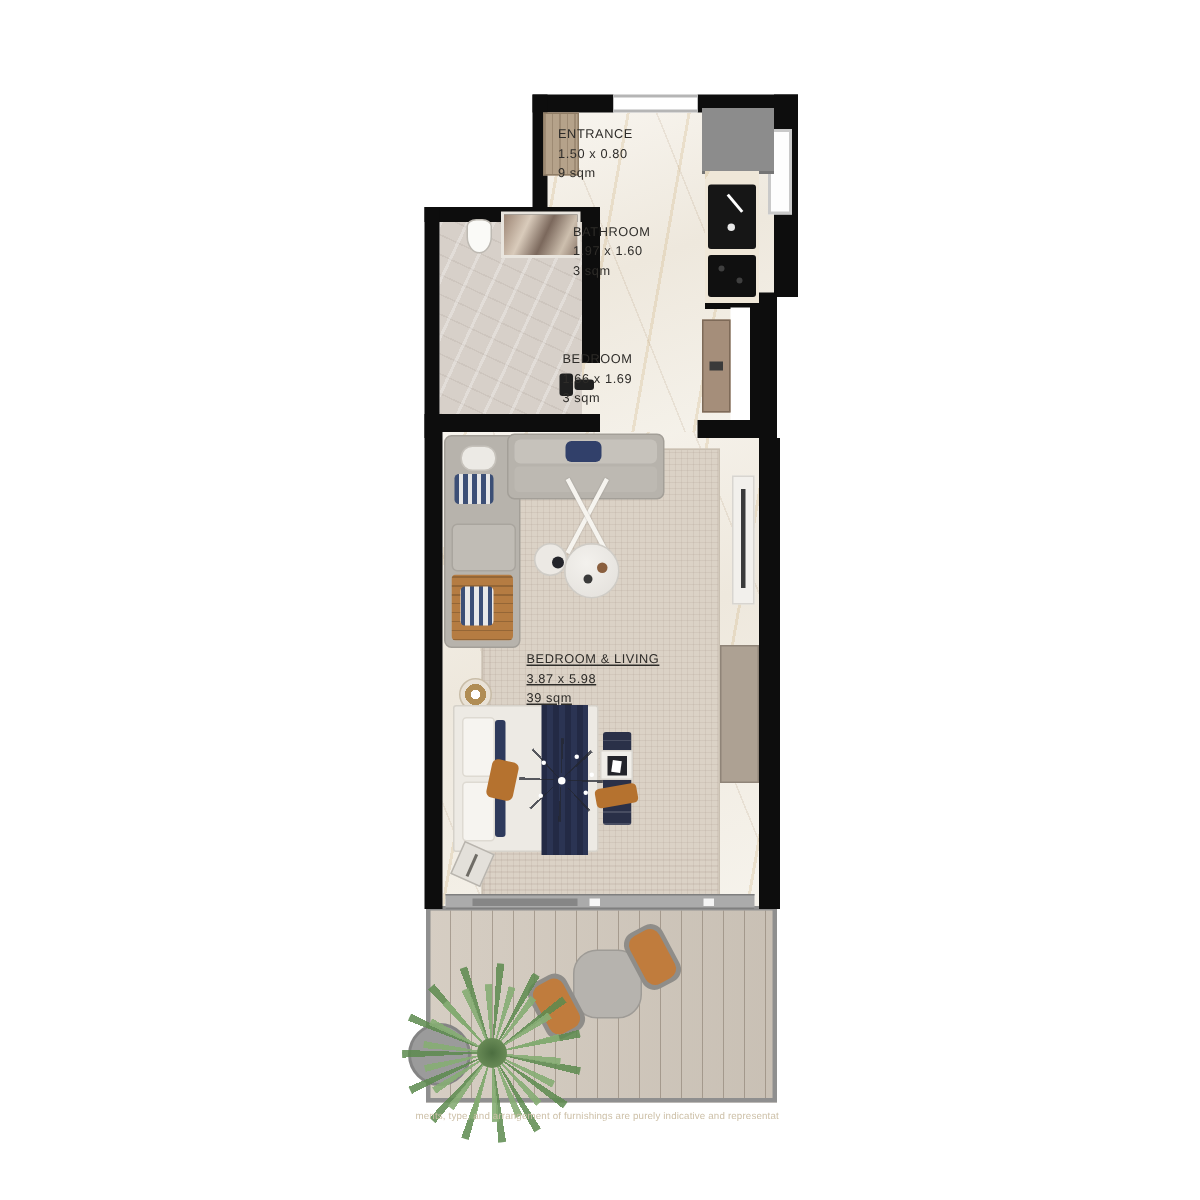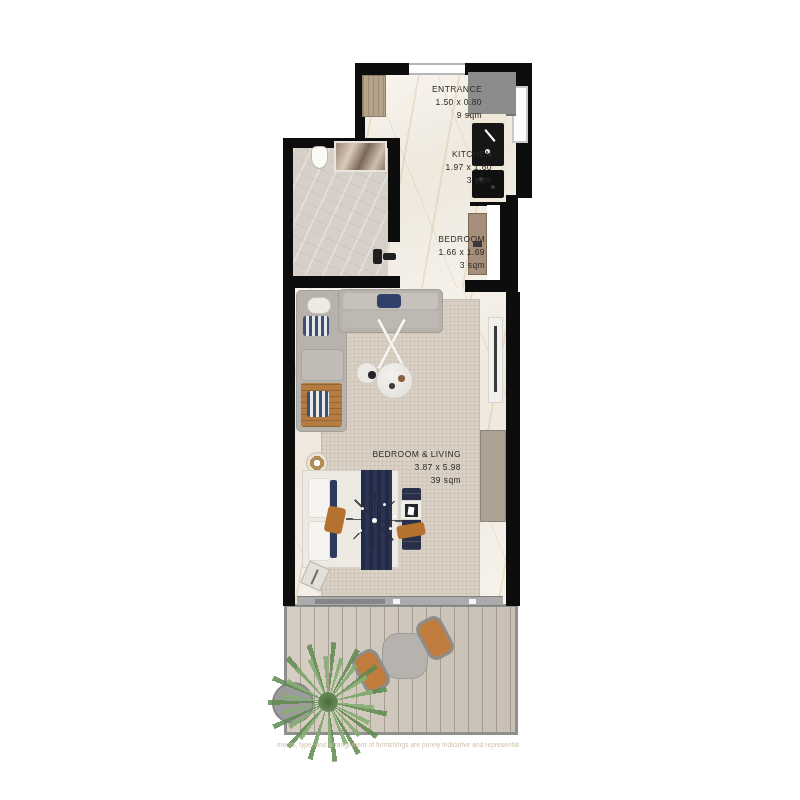--- a/index.html
+++ b/index.html
@@ -35,21 +35,21 @@
   .deck{
     position:absolute;
     background-color:#d1c8bc;
     background-image:
       repeating-linear-gradient(90deg, rgba(0,0,0,0) 0 13px, rgba(125,112,98,.5) 13px 14px),
       linear-gradient(90deg, rgba(255,255,255,.10), rgba(0,0,0,.04));
     border:3px solid #8f8f8f;
     box-sizing:border-box;
   }
   .room-label{
-    position:absolute;width:110px;text-align:right;
+    position:absolute;width:110px;text-align:left;
     font-size:8.5px;line-height:13px;color:#2e2c29;letter-spacing:.4px;
   }
   .gray-sofa{background:#b7b3ac;border:1px solid #a39f98;border-radius:5px;}
   .stripe-pillow{background:repeating-linear-gradient(90deg,#3c4f76 0 3px,#e8e8e8 3px 6px);border-radius:3px;}
   .disclaimer{
     position:absolute;font-size:6.5px;color:#cdc0a8;letter-spacing:.1px;
     white-space:nowrap;overflow:hidden;
   }
 </style>
 </head>
@@ -171,30 +171,30 @@
   <div class="abs" style="left:268px;top:642px;width:120px;height:120px;border-radius:50%;background:repeating-conic-gradient(from 3deg, rgba(92,138,78,.85) 0deg 5deg, rgba(0,0,0,0) 5deg 24deg);"></div>
   <div class="abs" style="left:282px;top:656px;width:92px;height:92px;border-radius:50%;background:repeating-conic-gradient(from 14deg, rgba(134,173,116,.9) 0deg 6deg, rgba(0,0,0,0) 6deg 20deg);"></div>
   <div class="abs" style="left:318px;top:692px;width:20px;height:20px;border-radius:50%;background:radial-gradient(#4c6e40,#74965f);"></div>
 
   <div class="room-label" style="left:372px;top:83px;">
     <div>ENTRANCE</div>
     <div>1.50 x 0.80</div>
     <div>9 sqm</div>
   </div>
   <div class="room-label" style="left:382px;top:148px;">
-    <div>KITCHEN</div>
+    <div>BATHROOM</div>
     <div>1.97 x 1.60</div>
     <div>3 sqm</div>
   </div>
   <div class="room-label" style="left:375px;top:233px;">
     <div>BEDROOM</div>
     <div>1.66 x 1.69</div>
     <div>3 sqm</div>
   </div>
-  <div class="room-label" style="left:351px;top:448px;">
+  <div class="room-label" style="left:351px;top:433px;text-decoration:underline;">
     <div>BEDROOM &amp; LIVING</div>
     <div>3.87 x 5.98</div>
     <div>39 sqm</div>
   </div>
 
   <div class="disclaimer" style="left:277px;top:741px;width:255px;height:9px;">ments, type, and arrangement of furnishings are purely indicative and representat</div>
 
 </div>
 
 </body></html>

